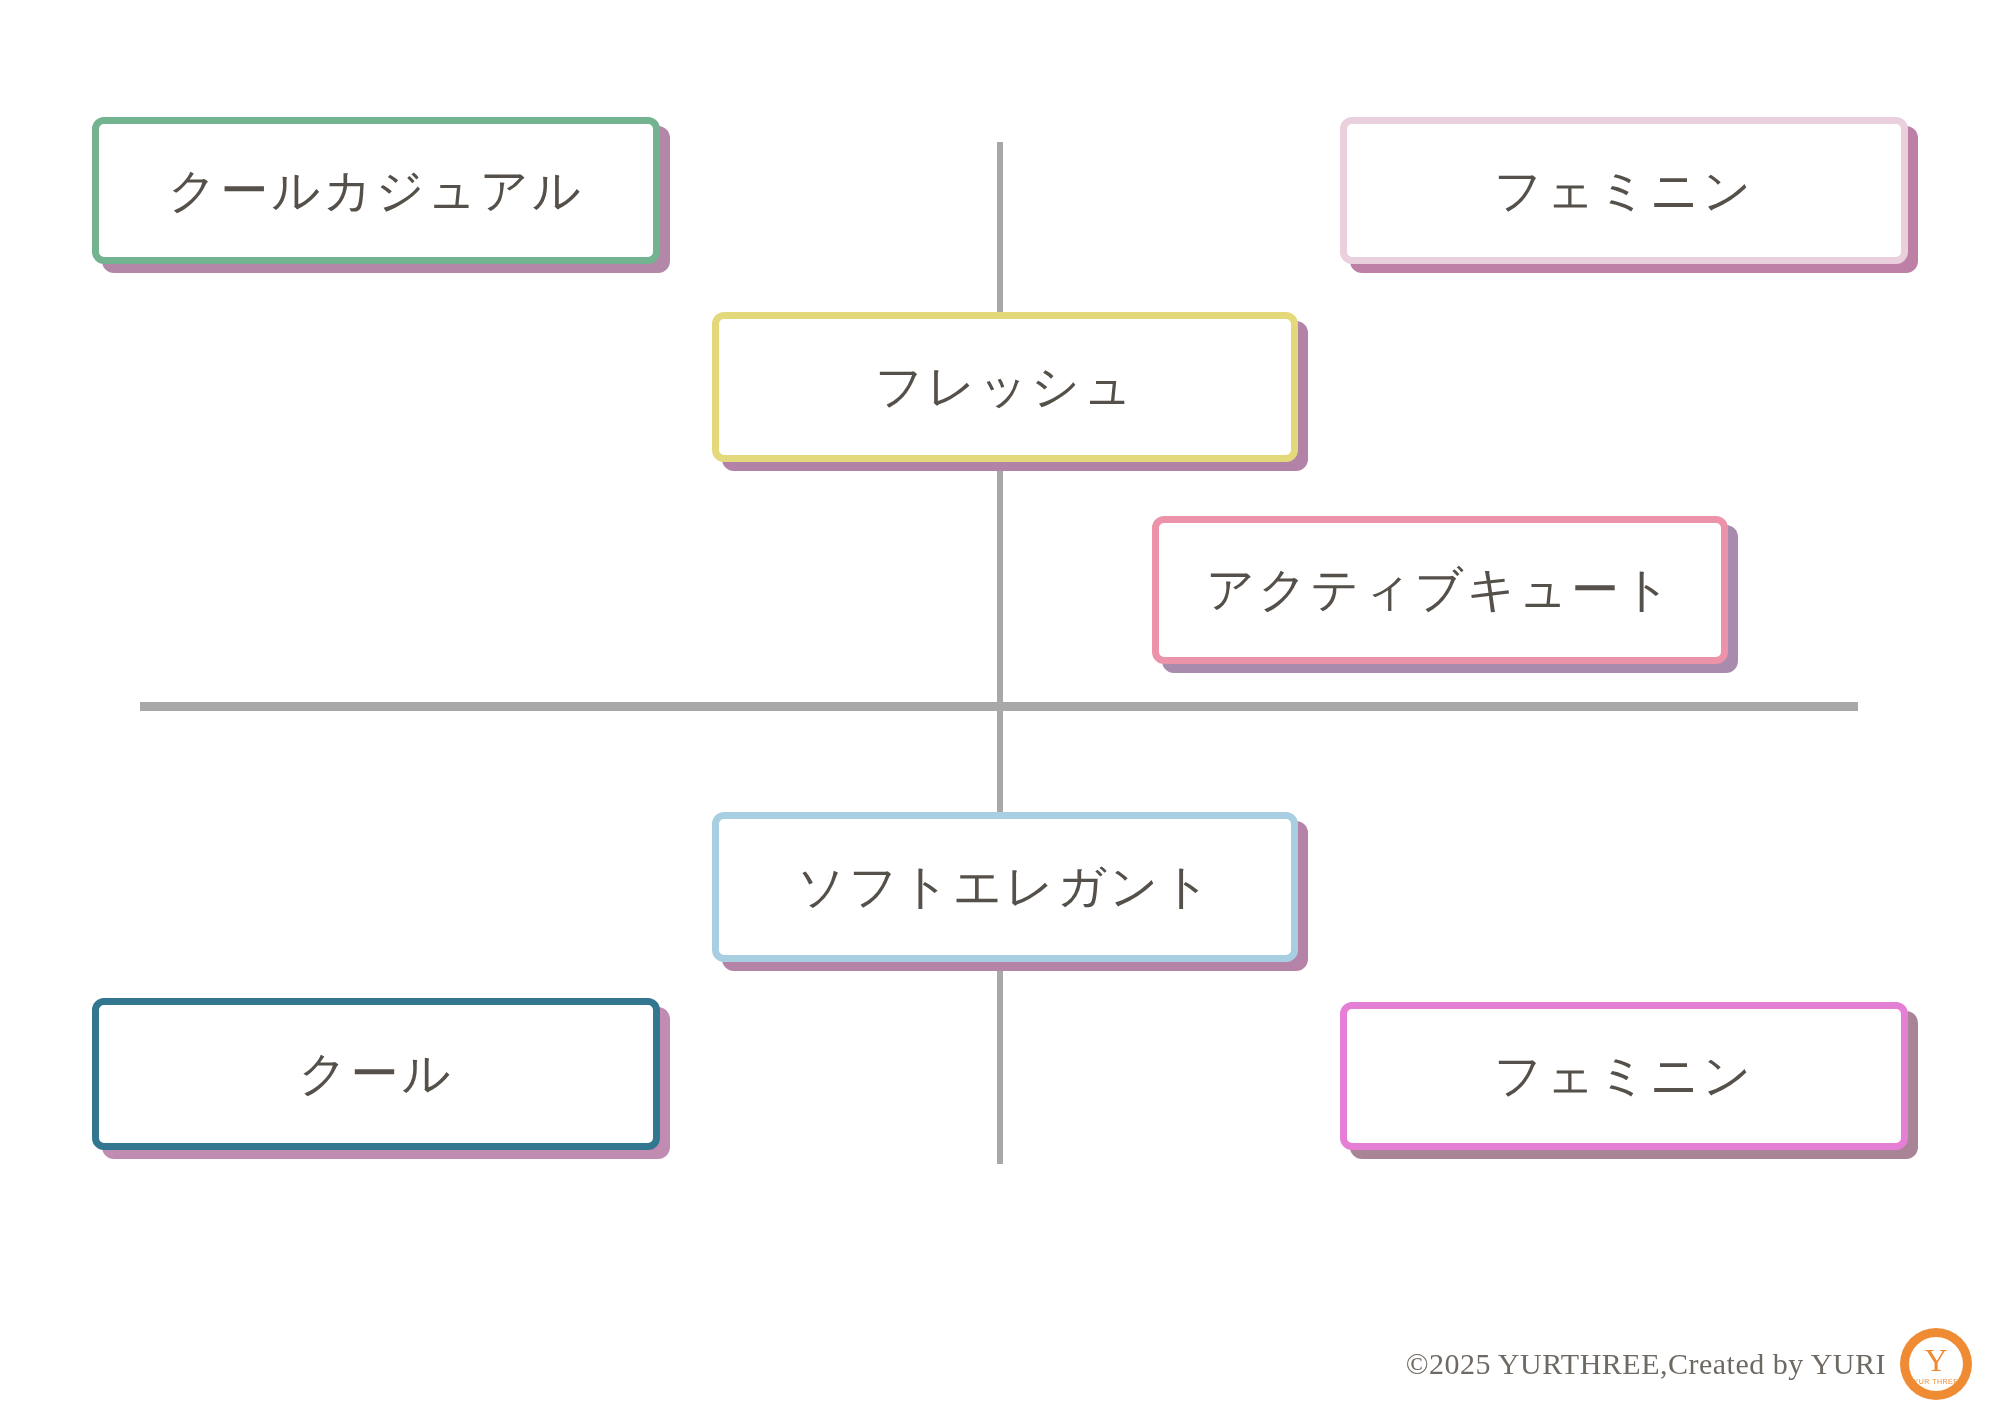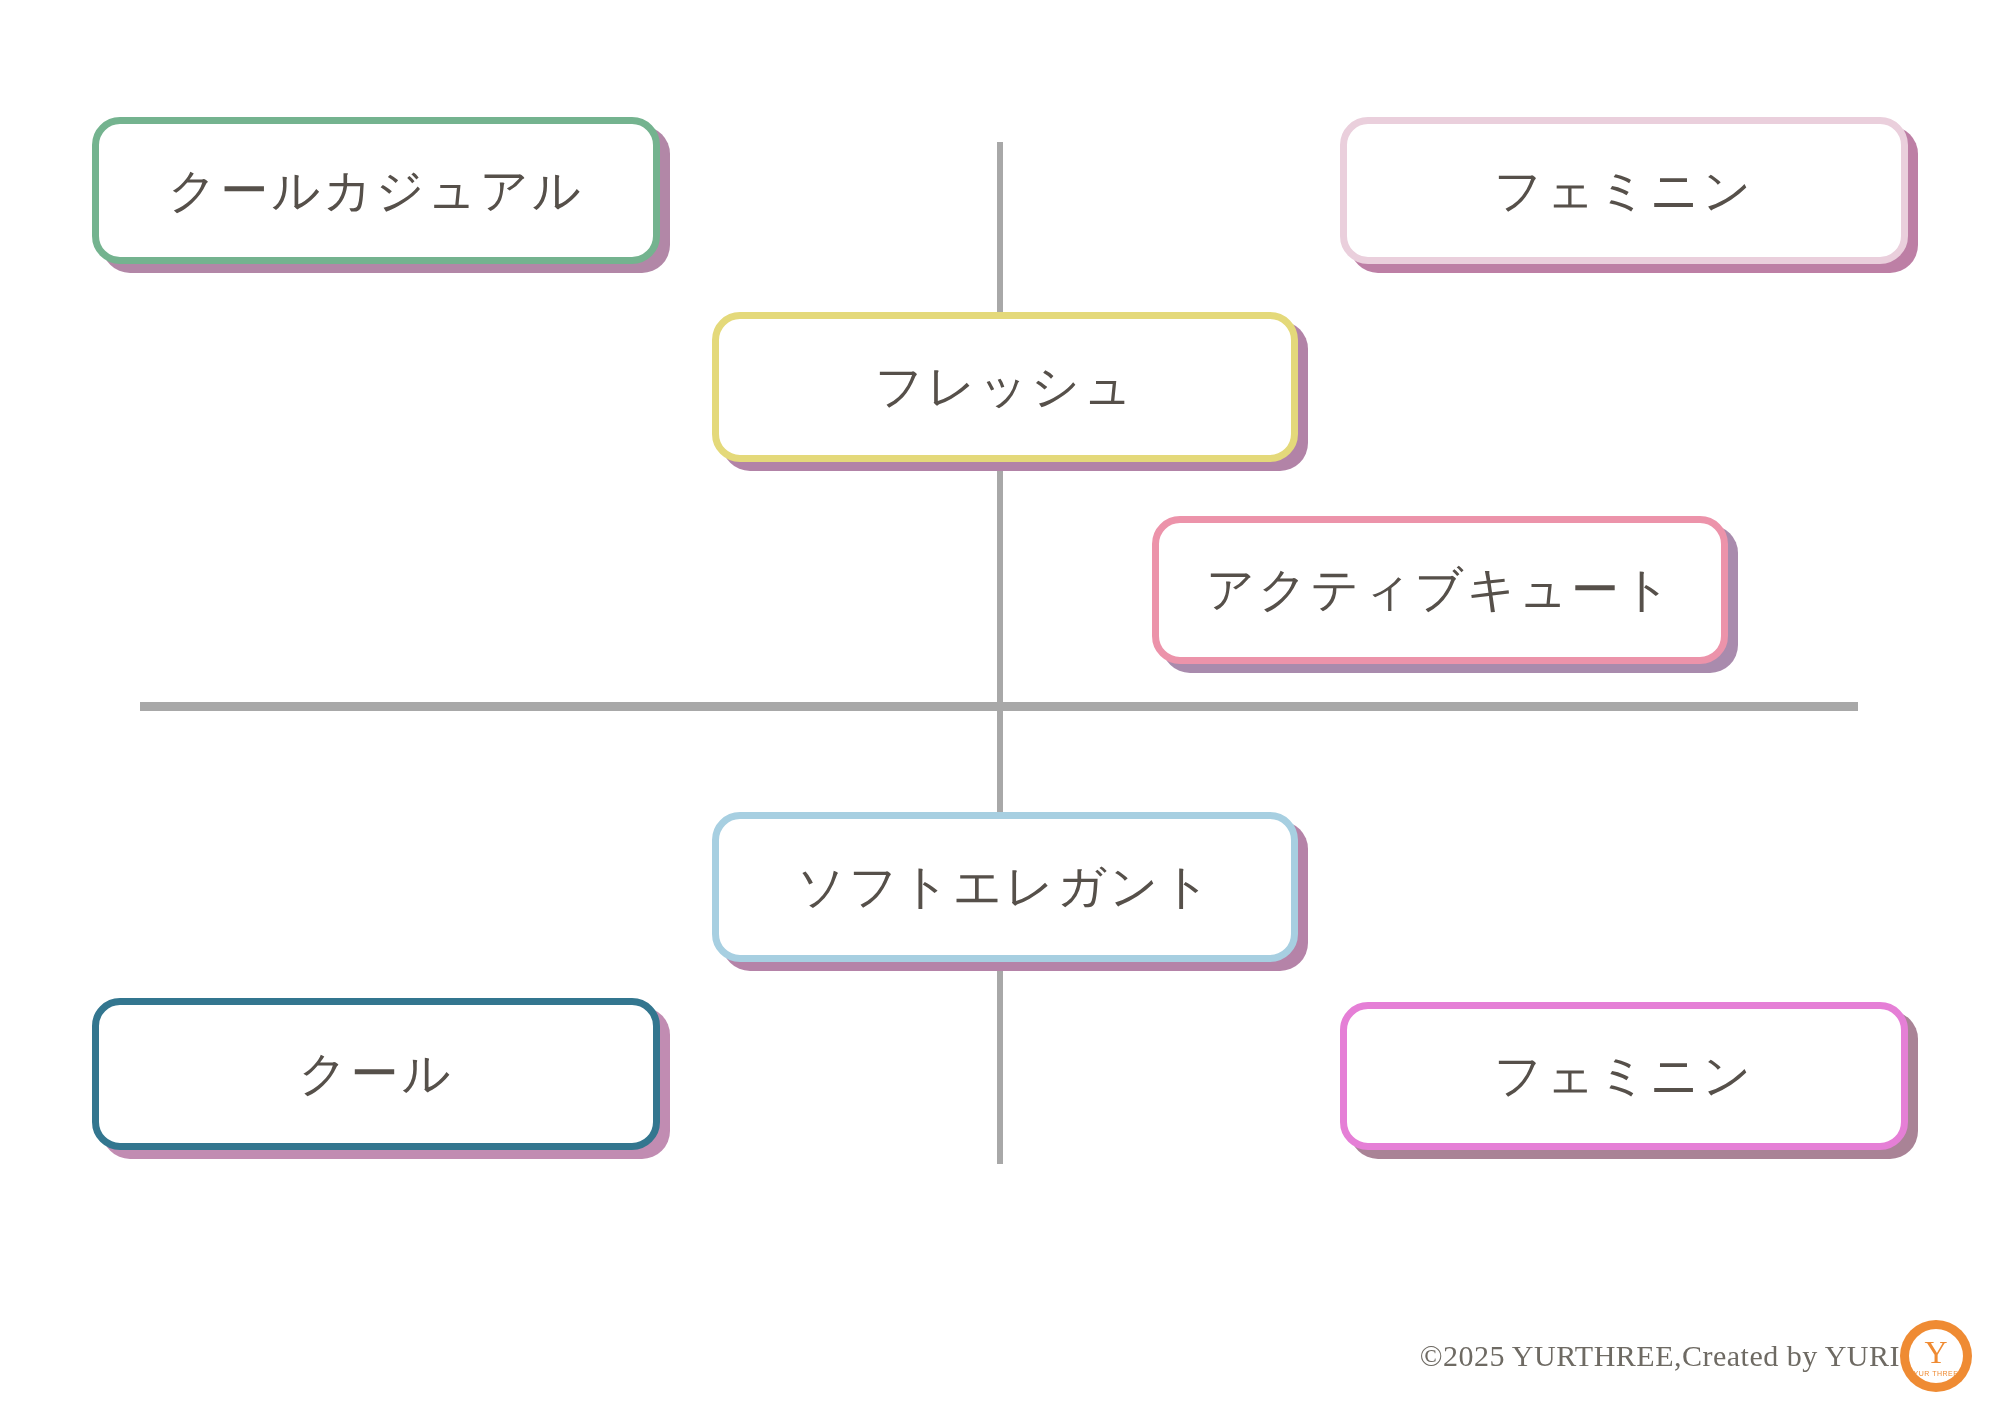--- a/index.html
+++ b/index.html
@@ -26,41 +26,41 @@
     background:#a8a8a8;
     z-index:1;
   }
   
   .style-box{
     position:absolute;
     z-index:2;
     box-sizing:border-box;
     background:#ffffff;
     border:7px solid #888;
-    border-radius:28px;
+    border-radius:12px;
     display:flex;align-items:center;justify-content:center;
     color:#56504a;
     font-size:48px;
     letter-spacing:3px;
     line-height:1;
   }
   .box-cool-casual { left:92px;   top:117px;  width:568px; height:147px; }
   .box-cute        { left:1340px; top:117px;  width:568px; height:147px; }
   .box-fresh       { left:712px;  top:312px;  width:586px; height:150px; }
   .box-active-cute { left:1152px; top:516px;  width:576px; height:148px; }
   .box-soft-elegant{ left:712px;  top:812px;  width:586px; height:150px; }
   .box-cool        { left:92px;   top:998px;  width:568px; height:152px; }
   .box-feminine    { left:1340px; top:1002px; width:568px; height:148px; }
   .box-elegant     { left:712px;  top:1155px; width:586px; height:152px; }
 
   
   .footer{
     position:absolute;
-    right:28px;bottom:22px;
-    display:flex;align-items:center;
+    right:28px;bottom:14px;
+    display:flex;align-items:center;gap:14px;
     z-index:3;
   }
   .copyright{
     color:#6e6a63;
     font-size:30px;
     letter-spacing:0.5px;
   }
   .logo{
     position:relative;
     width:72px;height:72px;

